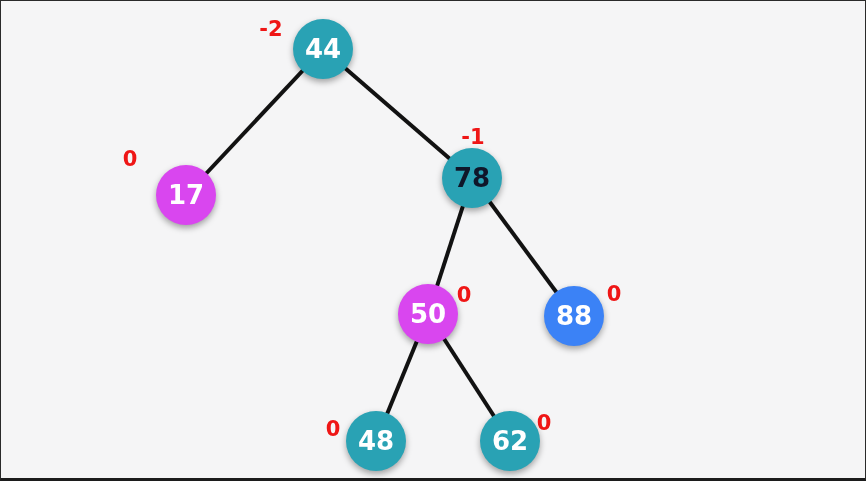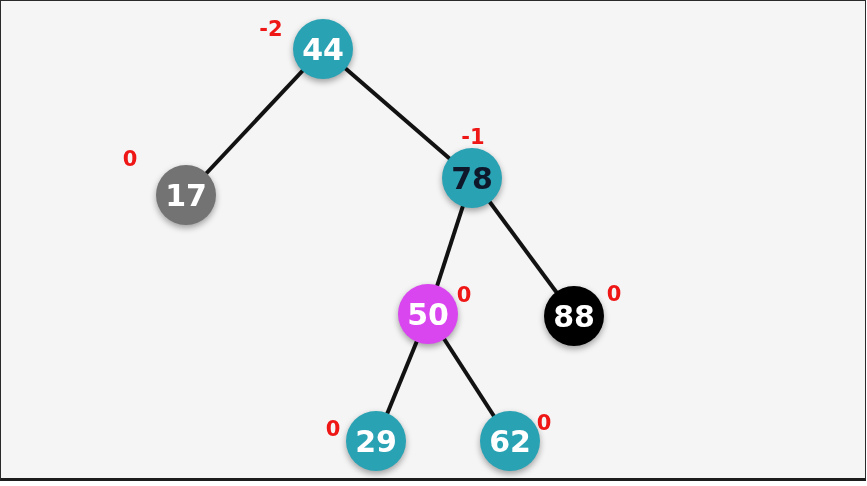--- a/index.html
+++ b/index.html
@@ -23,21 +23,21 @@
     width: 866px; height: 481px;
   }
   .node {
     position: absolute;
     width: 60px; height: 60px;
     border-radius: 50%;
     display: flex;
     align-items: center;
     justify-content: center;
     color: #ffffff;
-    font-size: 30px;
+    font-size: 26px;
     font-weight: bold;
     box-shadow: 0 3px 6px rgba(0,0,0,0.35);
     user-select: none;
   }
   .balance {
     position: absolute;
     transform: translate(-50%, -50%);
     font-size: 21px;
     font-weight: bold;
     line-height: 1;
@@ -61,26 +61,26 @@
       <line x1="322" y1="48" x2="185" y2="194" stroke="#121212" stroke-width="4"></line>
       <line x1="322" y1="48" x2="471" y2="177" stroke="#121212" stroke-width="4"></line>
       <line x1="471" y1="177" x2="427" y2="313" stroke="#121212" stroke-width="4"></line>
       <line x1="471" y1="177" x2="573" y2="315" stroke="#121212" stroke-width="4"></line>
       <line x1="427" y1="313" x2="375" y2="440" stroke="#121212" stroke-width="4"></line>
       <line x1="427" y1="313" x2="509" y2="440" stroke="#121212" stroke-width="4"></line>
     </svg>
   <div>
       <div class="node" style="left: 292px; top: 18px; background: rgb(41, 162, 180); color: rgb(255, 255, 255);">44</div>
       <div class="balance" style="left: 270px; top: 28px; color: rgb(239, 22, 22);">-2</div>
-      <div class="node" style="left: 155px; top: 164px; background: #737373; color: rgb(255, 255, 255); text-align: center;">17</div>
+      <div class="node" style="left: 155px; top: 164px; background: #d946ef; color: rgb(255, 255, 255); text-align: center;">17</div>
       <div class="balance" style="left: 129px; top: 158px; color: rgb(239, 22, 22);">0</div>
       <div class="node" style="left: 441px; top: 147px; background: rgb(41, 162, 180); color: #0f172a;">78</div>
       <div class="balance" style="left: 472px; top: 136px; color: rgb(239, 22, 22);">-1</div>
       <div class="node" style="left: 397px; top: 283px; background: #d946ef; color: rgb(255, 255, 255);">50</div>
       <div class="balance" style="left: 463px; top: 294px; color: rgb(239, 22, 22);">0</div>
-      <div class="node" style="left: 543px; top: 285px; background: #000000; color: rgb(255, 255, 255);">88</div>
+      <div class="node" style="left: 543px; top: 285px; background: #3b82f6; color: rgb(255, 255, 255);">88</div>
       <div class="balance" style="left: 613px; top: 293px; color: rgb(239, 22, 22);">0</div>
-      <div class="node" style="left: 345px; top: 410px; background: rgb(41, 162, 180); color: rgb(255, 255, 255);">29</div>
+      <div class="node" style="left: 345px; top: 410px; background: rgb(41, 162, 180); color: rgb(255, 255, 255);">48</div>
       <div class="balance" style="left: 332px; top: 428px; color: rgb(239, 22, 22);">0</div>
       <div class="node" style="left: 479px; top: 410px; background: rgb(41, 162, 180); color: rgb(255, 255, 255);">62</div>
       <div class="balance" style="left: 543px; top: 422px; color: rgb(239, 22, 22);">0</div>
     </div>
 </div>
 
 </body></html>

